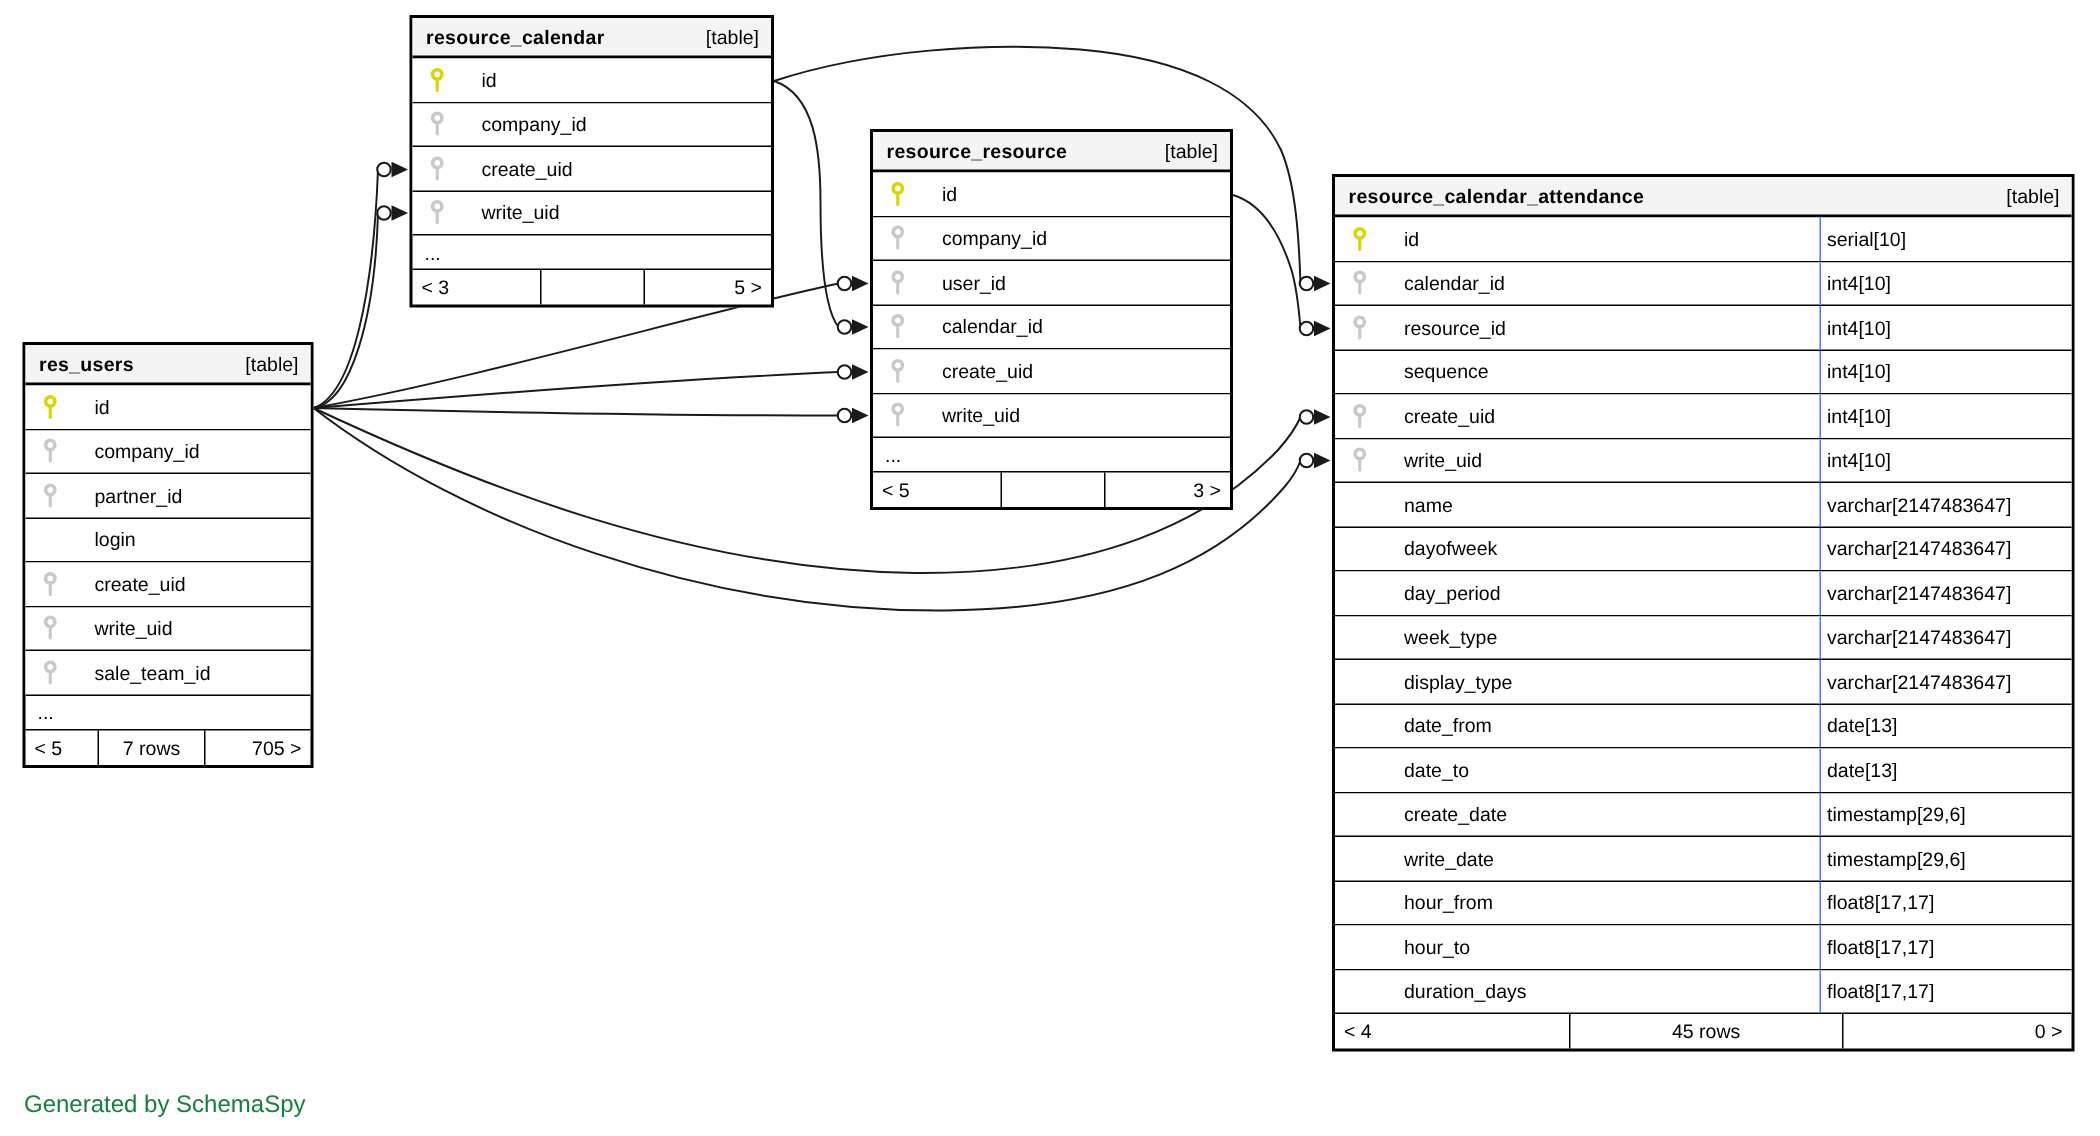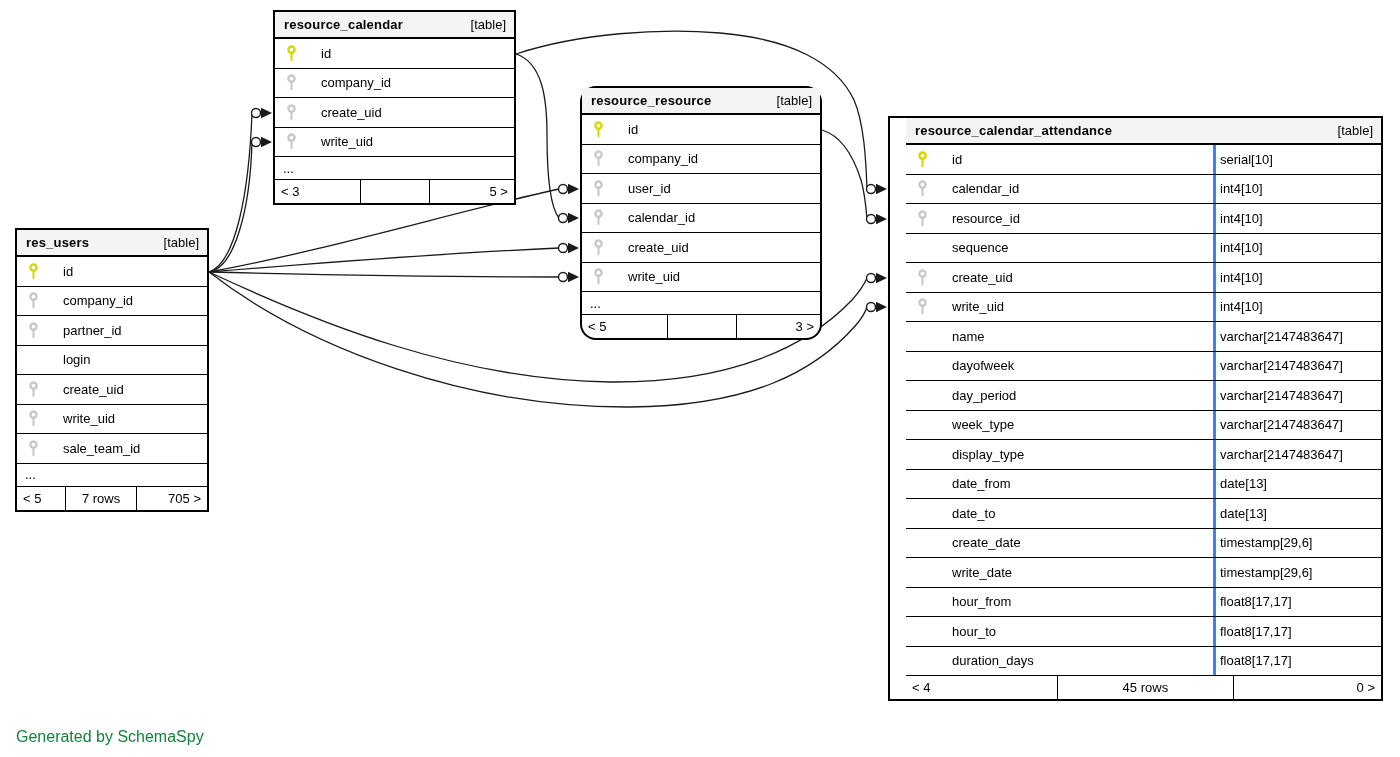--- a/index.html
+++ b/index.html
@@ -20,21 +20,21 @@
   }
   .tbl-name{font-weight:bold;letter-spacing:.2px;}
   .tbl-tag{font-weight:normal;text-align:center;}
   .col-row{
     display:flex;align-items:center;height:29.5px;border-bottom:1px solid #000;
     font-size:13px;box-sizing:border-box;background:#fff;
   }
   .key-slot{width:11px;height:17px;margin-left:11px;display:inline-flex;flex:0 0 11px;}
   .col-name{margin-left:24px;white-space:nowrap;}
   .col-type{
-    margin-left:auto;border-left:3px solid #3b82f6;width:168px;flex:0 0 168px;
+    margin-left:auto;border-left:1px solid #3b82f6;width:168px;flex:0 0 168px;
     align-self:stretch;display:flex;align-items:center;padding-left:4px;
     box-sizing:border-box;white-space:nowrap;
   }
   .ellipsis-row{
     height:23px;border-bottom:1px solid #000;display:flex;align-items:center;
     padding-left:8px;font-size:13px;box-sizing:border-box;
   }
   .tbl-footer{display:flex;height:23px;font-size:13px;box-sizing:border-box;}
   .f-cell{display:flex;align-items:center;box-sizing:border-box;overflow:hidden;}
   .f-prev{justify-content:flex-start;padding-left:6px;border-right:1px solid #000;}
@@ -212,21 +212,21 @@
       </div>
     </div>
   <div class="ellipsis-row">...</div>
   <div class="tbl-footer">
     <span class="f-cell f-prev" style="width:26%;">&lt; 5</span>
     <span class="f-cell f-rows" style="width:37%;">7 rows</span>
     <span class="f-cell f-next" style="width:37%;">705 &gt;</span>
   </div>
 </div>
 
-<div class="db-table" style="left:580px;top:86px;width:242px;border-radius:16px;">
+<div class="db-table" style="left:580px;top:86px;width:242px;">
   <div class="tbl-header">
     <span class="tbl-name">resource_resource</span>
     <span class="tbl-tag">[table]</span>
   </div>
   <div>
       <div class="col-row">
         <span class="key-slot">
           <svg width="11" height="17" viewBox="0 0 11 17">
             <circle cx="5.5" cy="4.6" r="3.1" fill="none" stroke="#d8d800" stroke-width="2.4"></circle>
             <line x1="5.5" y1="7.9" x2="5.5" y2="15.3" stroke="#d8d800" stroke-width="2.1" stroke-linecap="round"></line>
@@ -281,21 +281,21 @@
       </div>
     </div>
   <div class="ellipsis-row">...</div>
   <div class="tbl-footer">
     <span class="f-cell f-prev" style="width:36%;">&lt; 5</span>
     <span class="f-cell f-rows" style="width:29%;"></span>
     <span class="f-cell f-next" style="width:35%;">3 &gt;</span>
   </div>
 </div>
 
-<div class="db-table" style="left:888px;top:116px;width:495px;padding-left:16px;">
+<div class="db-table" style="left:888px;top:116px;width:495px;">
   <div class="tbl-header">
     <span class="tbl-name">resource_calendar_attendance</span>
     <span class="tbl-tag">[table]</span>
   </div>
   <div>
       <div class="col-row">
         <span class="key-slot">
           <svg width="11" height="17" viewBox="0 0 11 17">
             <circle cx="5.5" cy="4.6" r="3.1" fill="none" stroke="#d8d800" stroke-width="2.4"></circle>
             <line x1="5.5" y1="7.9" x2="5.5" y2="15.3" stroke="#d8d800" stroke-width="2.1" stroke-linecap="round"></line>

